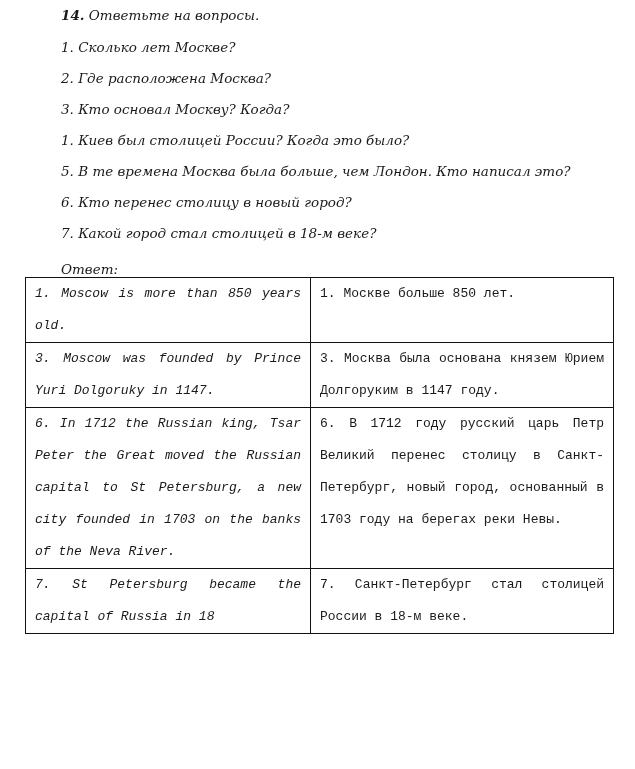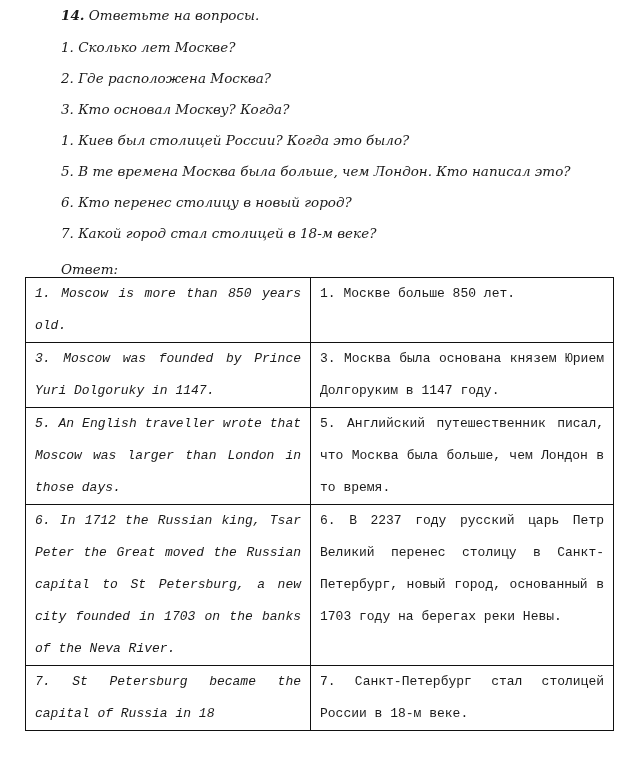--- a/index.html
+++ b/index.html
@@ -81,34 +81,26 @@
         </td>
   </tr>
   <tr style="height:64px;">
     <td class="en">
           <span class="cell-text">3. Moscow was founded by Prince Yuri Dolgoruky in 1147.</span>
         </td>
     <td class="ru">
           <span class="cell-text">3. Москва была основана князем Юрием Долгоруким в 1147 году.</span>
         </td>
   </tr>
-  <tr style="height:63px;">
-    <td class="en">
-          <span class="cell-text">5. An English traveller wrote that Moscow was larger than London in those days.</span>
-        </td>
-    <td class="ru">
-          <span class="cell-text">5. Английский путешественник писал, что Москва была больше, чем Лондон в то время.</span>
-        </td>
-  </tr>
   <tr style="height:131px;">
     <td class="en">
           <span class="cell-text">6. In 1712 the Russian king, Tsar Peter the Great moved the Russian capital to St Petersburg, a new city founded in 1703 on the banks of the Neva River.</span>
         </td>
     <td class="ru">
-          <span class="cell-text">6. В 2237 году русский царь Петр Великий перенес столицу в Санкт-Петербург, новый город, основанный в 1703 году на берегах реки Невы.</span>
+          <span class="cell-text">6. В 1712 году русский царь Петр Великий перенес столицу в Санкт-Петербург, новый город, основанный в 1703 году на берегах реки Невы.</span>
         </td>
   </tr>
   <tr style="height:63px;">
     <td class="en">
           <span class="cell-text"><span>7. St Petersburg became the capital of Russia in 18</span></span>
         </td>
     <td class="ru">
           <span class="cell-text">7. Санкт-Петербург стал столицей России в 18-м веке.</span>
         </td>
   </tr>

